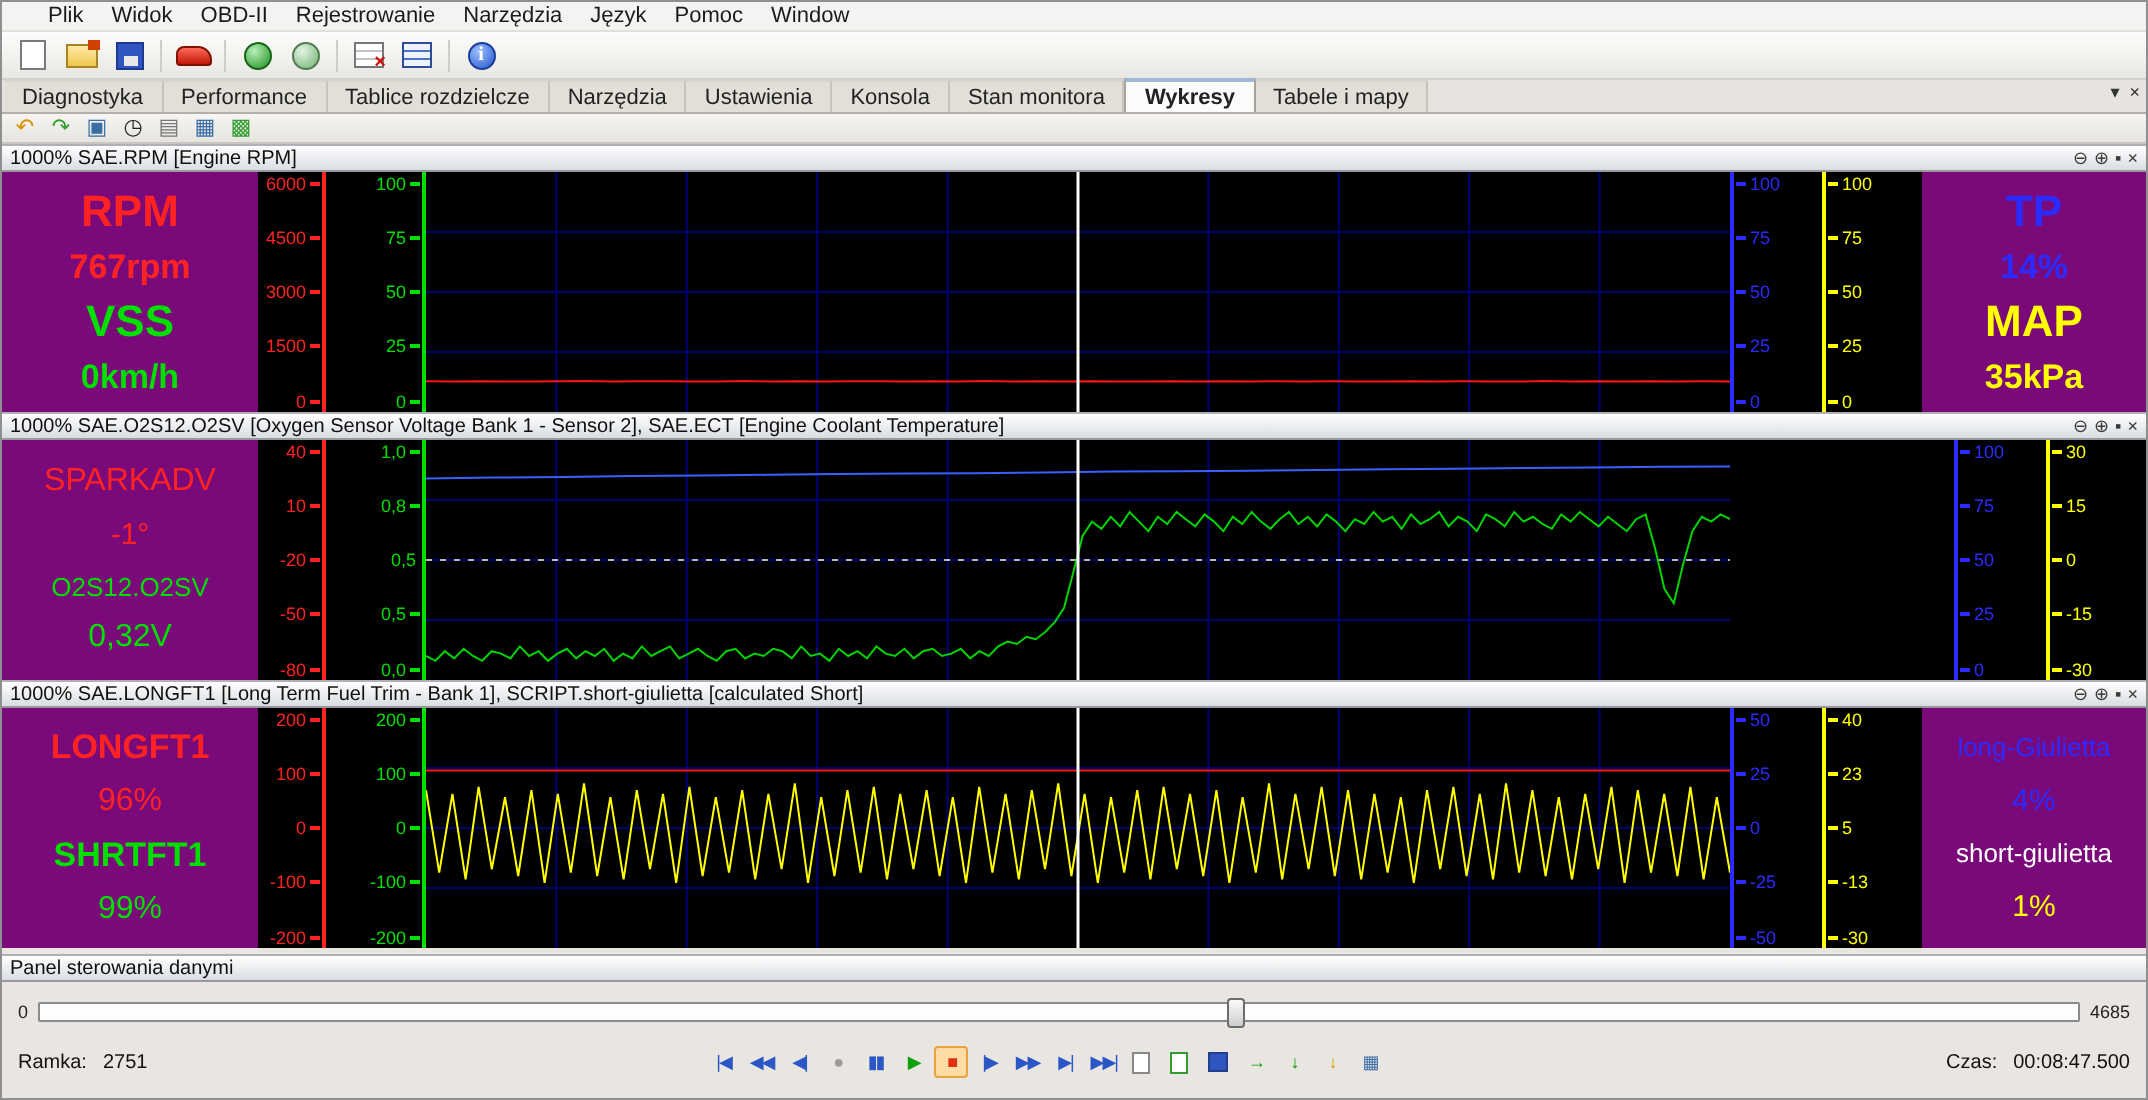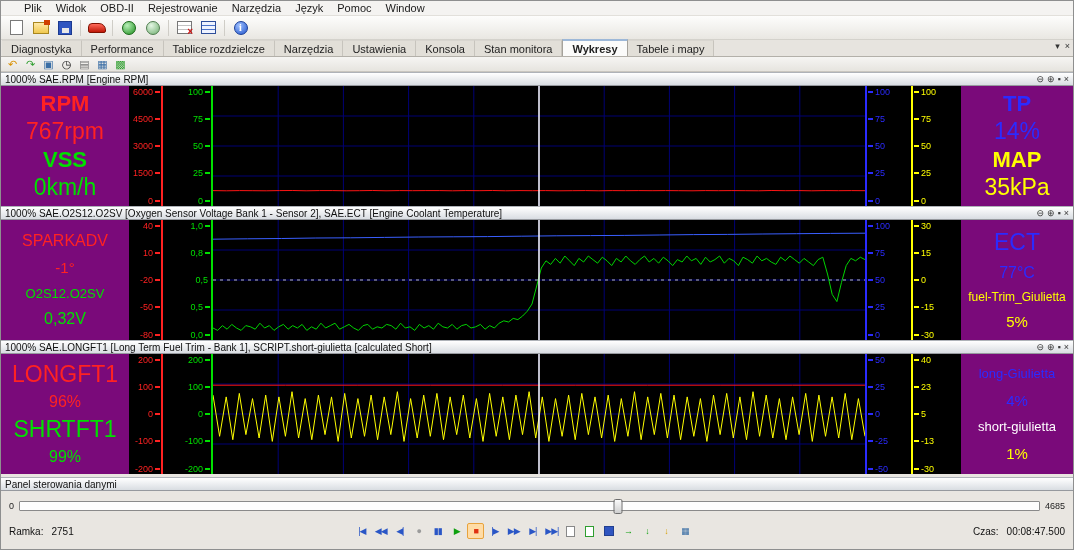--- a/index.html
+++ b/index.html
@@ -38,21 +38,21 @@
 .tb2i{width:15px;height:13px;display:flex;align-items:center;justify-content:center;font-size:11px;line-height:1;}
 
 .panel{height:134px;display:flex;flex-direction:column;}
 .ptitle{height:14px;background:linear-gradient(#ffffff,#d9dde2);border-top:1px solid #aeb2b8;border-bottom:1px solid #96999e;display:flex;align-items:center;font-size:10px;padding:0 4px;color:#101010;}
 .ptic{font-size:9px;color:#3a3a3a;margin-left:3px;line-height:1;}
 .pbody{flex:1;display:flex;min-height:0;}
 .plabels{width:128px;background:#7a0a7a;display:flex;flex-direction:column;justify-content:space-evenly;padding:1px 0;overflow:hidden;}
 .plabels.rt{width:112px;}
 .plabel{line-height:1.0;text-align:center;white-space:nowrap;}
 .t22{font-size:22px;font-weight:bold;}
-.t17{font-size:23px;}
+.t17{font-size:17px;font-weight:bold;}
 .t16{font-size:16px;}
 .t15{font-size:15px;}
 .t13{font-size:13px;}
 .t12{font-size:12px;}
 .axis{display:flex;flex-direction:column;justify-content:space-between;background:#000;font-size:9px;padding:1px 1px;}
 .axis .tick{display:flex;align-items:center;gap:2px;height:9px;white-space:nowrap;}
 .axis.lt .tick{justify-content:flex-end;}
 .axis.rt .tick{justify-content:flex-start;}
 .axis .tl{width:5px;height:2px;display:inline-block;}
 .ax-l1{width:34px;}
@@ -404,26 +404,20 @@
           </div>
           <div class="tick">
             <span class="tl" style="background: rgb(255, 255, 0);"></span>
             <span style="color: rgb(255, 255, 0);">-15</span>
           </div>
           <div class="tick">
             <span class="tl" style="background: rgb(255, 255, 0);"></span>
             <span style="color: rgb(255, 255, 0);">-30</span>
           </div>
         </div>
-      <div class="plabels rt">
-        <div class="plabel t17" style="color: rgb(43, 43, 255);">ECT</div>
-        <div class="plabel t16" style="color: rgb(43, 43, 255);">77°C</div>
-        <div class="plabel t12" style="color: rgb(255, 255, 0);">fuel-Trim_Giulietta</div>
-        <div class="plabel t15" style="color: rgb(255, 255, 0);">5%</div>
-      </div>
     </div>
   </div>
 
   <div class="panel">
     <div class="ptitle">
       <span>1000% SAE.LONGFT1 [Long Term Fuel Trim - Bank 1], SCRIPT.short-giulietta [calculated Short]</span>
       <span class="sp"></span>
       <span class="ptic">⊖</span>
       <span class="ptic">⊕</span>
       <span class="ptic">▪</span>

